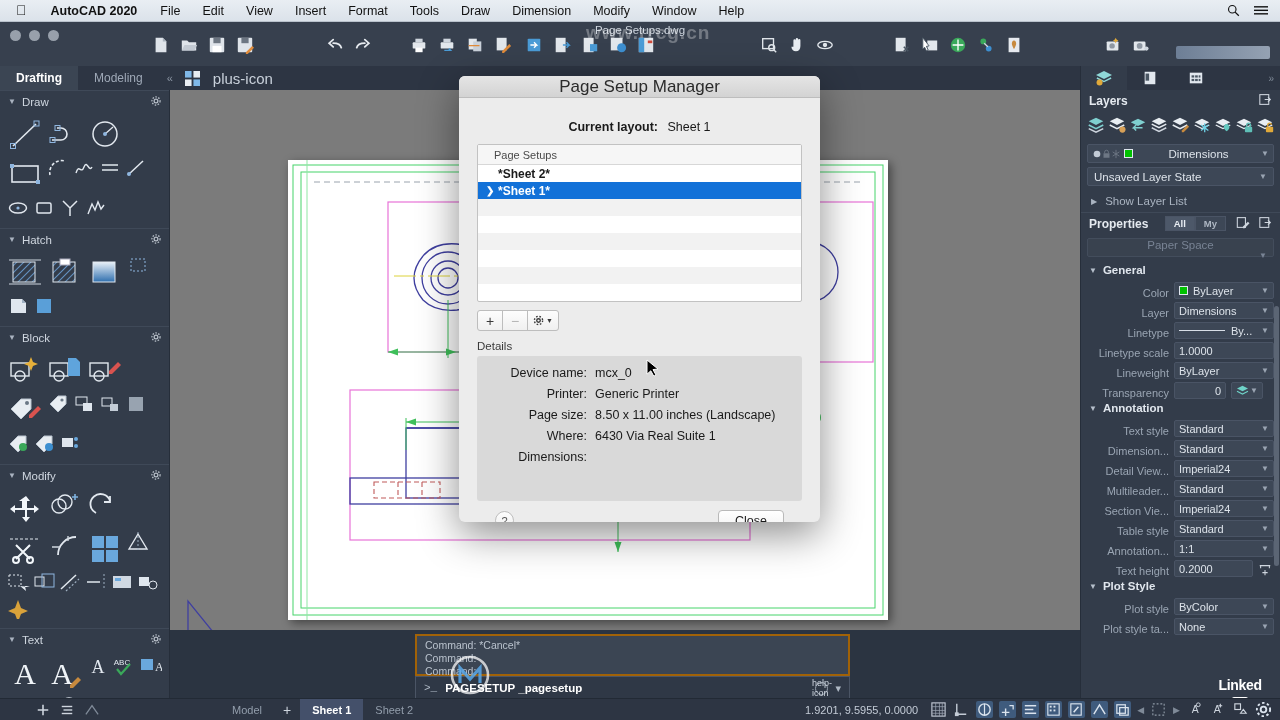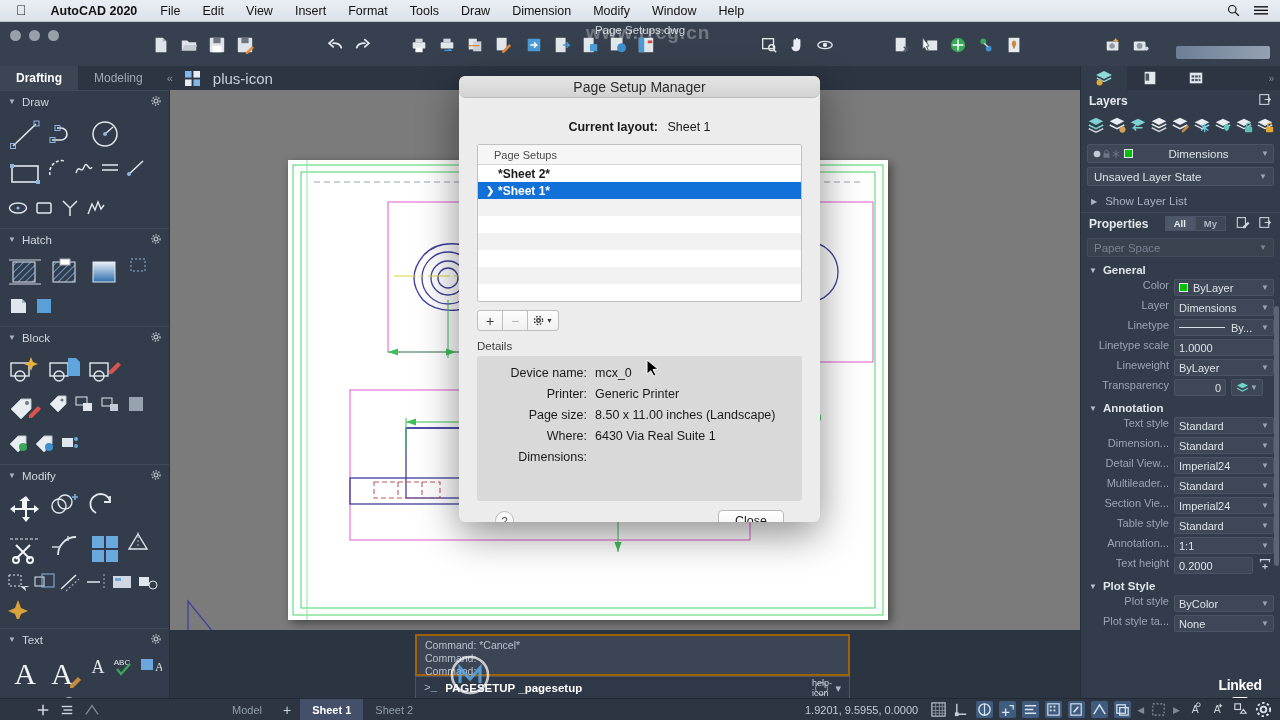--- a/index.html
+++ b/index.html
@@ -139,29 +139,29 @@
   }
   .seg { display: flex; margin-left: auto; }
   .seg span {
     font-size: 9.5px; color: #aeb7c3; padding: 1px 8px; background: #3d4756;
     border: 1px solid #4a5465; cursor: pointer;
   }
   .seg span.on { background: #4d5869; color: #e8edf3; }
   .props-space {
     margin: 4px 6px; height: 19px; background: #39424f; border: 1px solid #434d5c;
     border-radius: 2px; display: flex; align-items: center; padding: 0 6px;
-    font-size: 11.5px; color: #788394;
+    font-size: 11.5px; color: #788394; flex-direction: column;
   }
   .props-space .dd { margin-left: auto; font-size: 8px; }
   .grp {
     display: flex; align-items: center; gap: 6px; padding: 3px 8px;
     font-size: 11.5px; color: #e0e6ed; font-weight: bold;
   }
   .grp .caret { font-size: 8px; color: #b6bfcb; }
-  .prow { display: flex; align-items: flex-start; height: 20px; padding: 0 6px 0 4px; gap: 5px; }
+  .prow { display: flex; align-items: flex-end; height: 20px; padding: 0 6px 0 4px; gap: 5px; }
   .plabel { width: 84px; text-align: right; font-size: 11px; color: #9aa5b3; white-space: nowrap; overflow: hidden; }
   .pval {
     flex: 1; height: 17px; background: #3d4756; border: 1px solid #4a5465; border-radius: 2px;
     display: flex; align-items: center; padding: 0 4px;
     font-size: 11px; color: #dde3ea; position: relative; cursor: pointer;
   }
   .pval .dd { margin-left: auto; font-size: 8px; color: #9aa4b2; }
   .pval .sw { width: 9px; height: 9px; margin-right: 5px; }
   .pval .ln { width: 46px; height: 1px; background: #d8dee6; margin-right: 6px; }
   .pval.num { justify-content: flex-end; }
@@ -215,21 +215,21 @@
   
   .modal {
     position: absolute; left: 459px; top: 76px; width: 361px; height: 446px;
     background: #ececec; border-radius: 6px; box-shadow: 0 12px 40px rgba(0,0,0,.45);
     overflow: hidden;
   }
   .modal-title {
     height: 22px; background: linear-gradient(#e5e5e5,#d3d3d3);
     border-bottom: 1px solid #bdbdbd;
     display: flex; align-items: center; justify-content: center;
-    font-size: 14px; color: #2b2b2b; border-radius: 7px;
+    font-size: 17px; color: #2b2b2b;
   }
   .modal-body { padding: 10px 18px 0 18px; }
   .cur-layout { text-align: center; font-size: 12.5px; color: #1a1a1a; margin: 12px 0 10px 0; }
   .cur-layout b { font-weight: bold; }
   .ps-list {
     border: 1px solid #c2c2c2; background: #ffffff; border-radius: 2px;
     height: 158px; overflow: hidden; position: relative;
   }
   .ps-head {
     height: 20px; background: #f6f6f6; border-bottom: 1px solid #d7d7d7;

